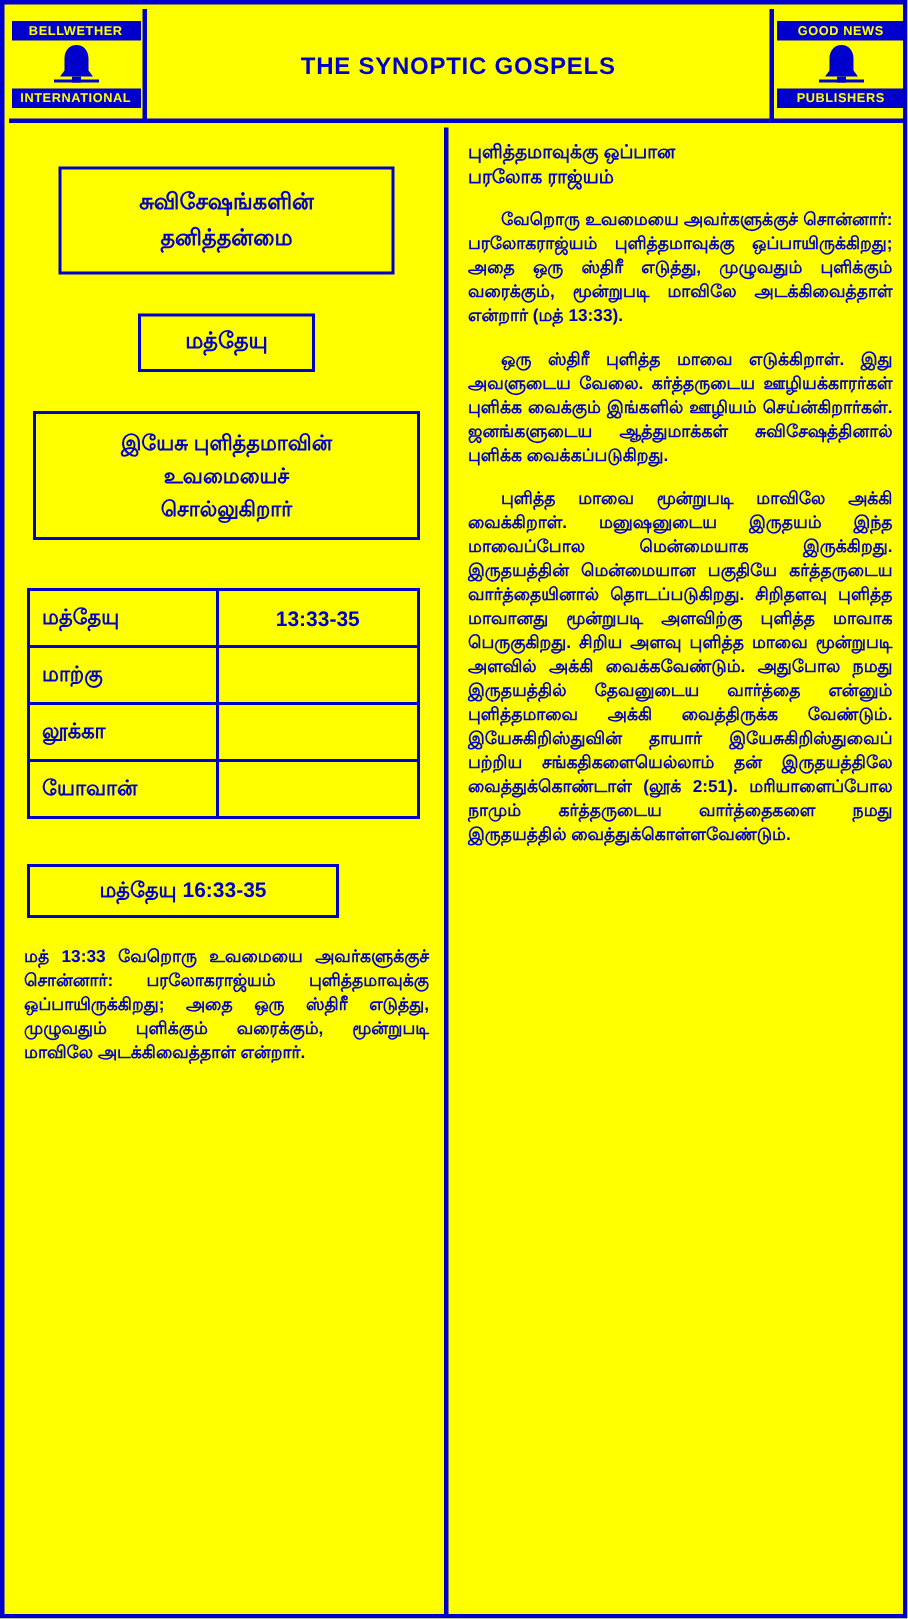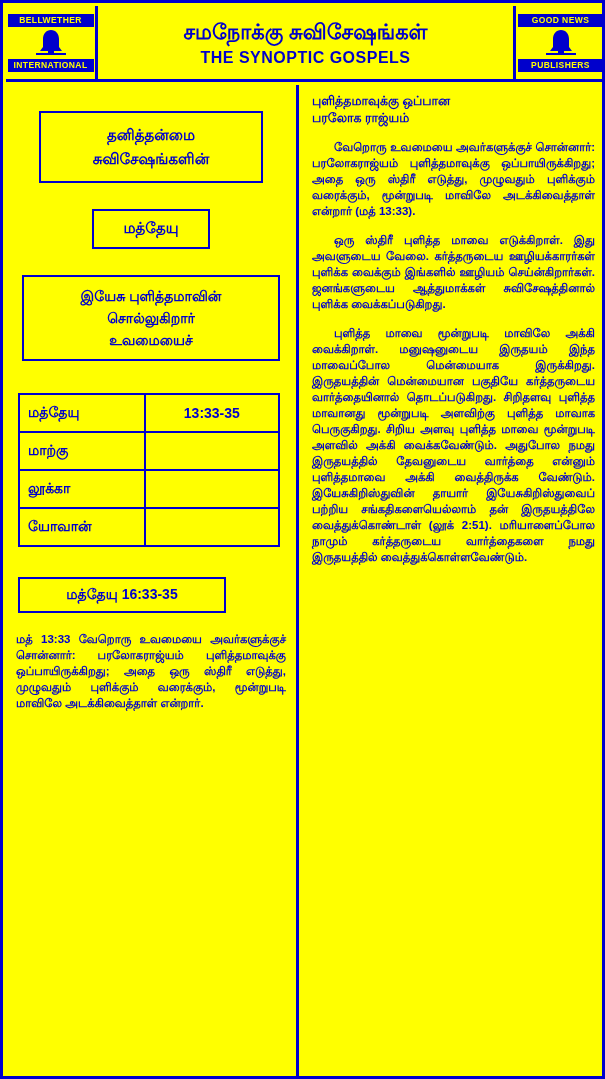--- a/index.html
+++ b/index.html
@@ -194,51 +194,50 @@
         <svg class="bell-ico" width="34" height="30" viewBox="0 0 34 30" aria-hidden="true">
           <path d="M17 2 C12 2 9 6 9 11 L9 19 L6 23 L28 23 L25 19 L25 11 C25 6 22 2 17 2 Z" fill="#0000cc"></path>
           <rect x="14" y="23" width="6" height="4" fill="#0000cc"></rect>
           <path d="M2 26 L32 26" stroke="#0000cc" stroke-width="2"></path>
         </svg>
       </div>
       <div class="logo-band">INTERNATIONAL</div>
     </div>
 
     <div class="header-titles">
-      <div class="title-ta">சமநோக்கு சுவிசேஷங்கள்</div>
       <div class="title-en">THE SYNOPTIC GOSPELS</div>
     </div>
 
     <div class="logo-box right">
       <div class="logo-band">GOOD NEWS</div>
       <div class="logo-mid">
         <svg class="bell-ico" width="34" height="30" viewBox="0 0 34 30" aria-hidden="true">
           <path d="M17 2 C12 2 9 6 9 11 L9 19 L6 23 L28 23 L25 19 L25 11 C25 6 22 2 17 2 Z" fill="#0000cc"></path>
           <rect x="14" y="23" width="6" height="4" fill="#0000cc"></rect>
           <path d="M2 26 L32 26" stroke="#0000cc" stroke-width="2"></path>
         </svg>
       </div>
       <div class="logo-band">PUBLISHERS</div>
     </div>
 
   </div>
 
   <div class="col col-left">
 
     <div class="boxed box-title1">
+      <div>சுவிசேஷங்களின்</div>
       <div>தனித்தன்மை</div>
-      <div>சுவிசேஷங்களின்</div>
     </div>
 
     <div class="boxed box-title2">மத்தேயு</div>
 
     <div class="boxed box-title3">
       <div>இயேசு புளித்தமாவின்</div>
+      <div>உவமையைச்</div>
       <div>சொல்லுகிறார்</div>
-      <div>உவமையைச்</div>
     </div>
 
     <table class="ref">
       <tbody>
           <tr>
         <td class="c1">மத்தேயு</td>
         <td class="c2">13:33-35</td>
       </tr>
       <tr>
         <td class="c1">மாற்கு</td>

